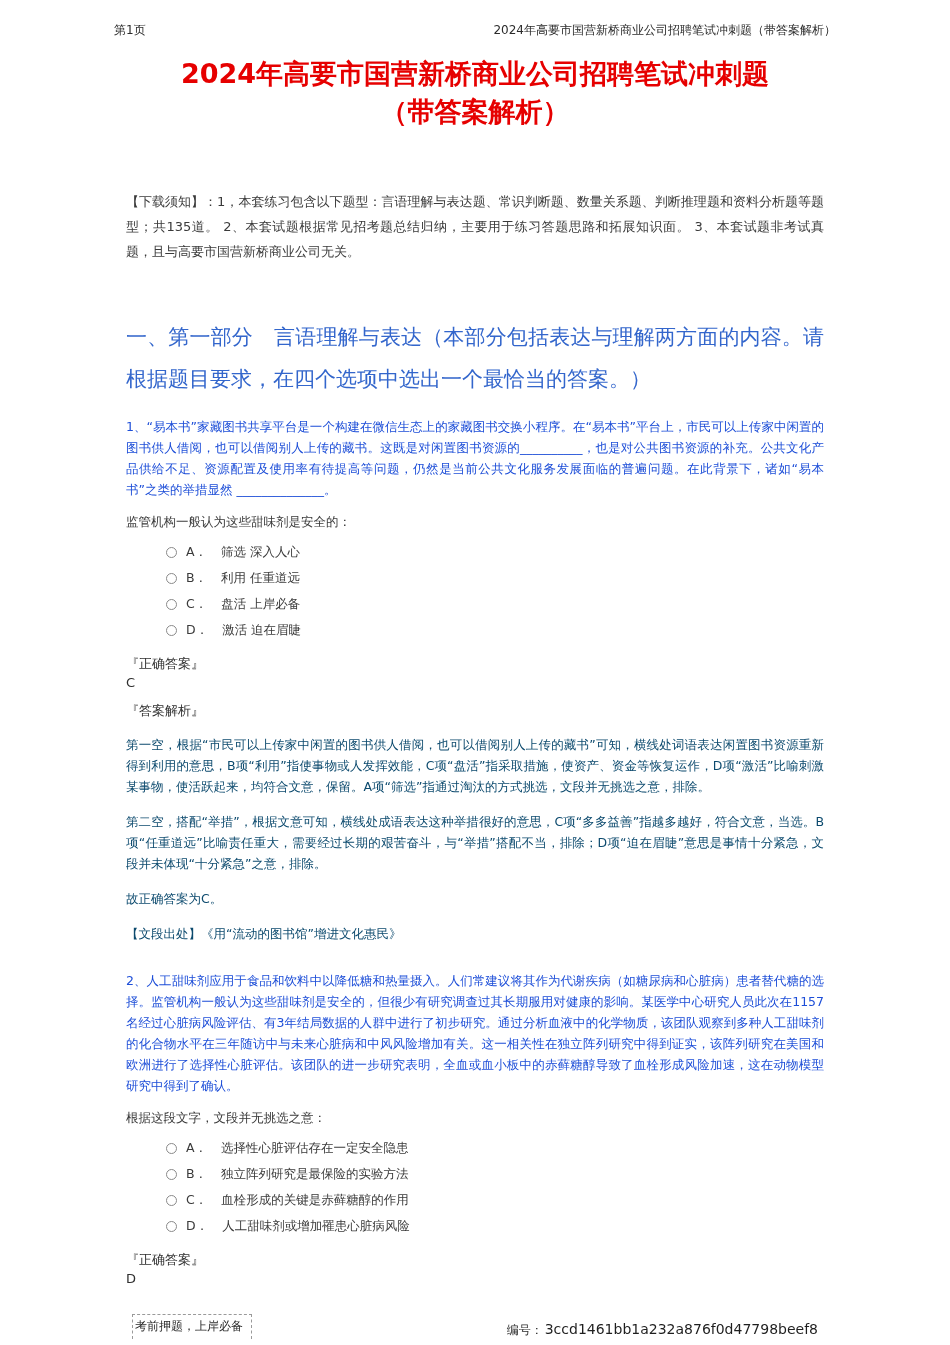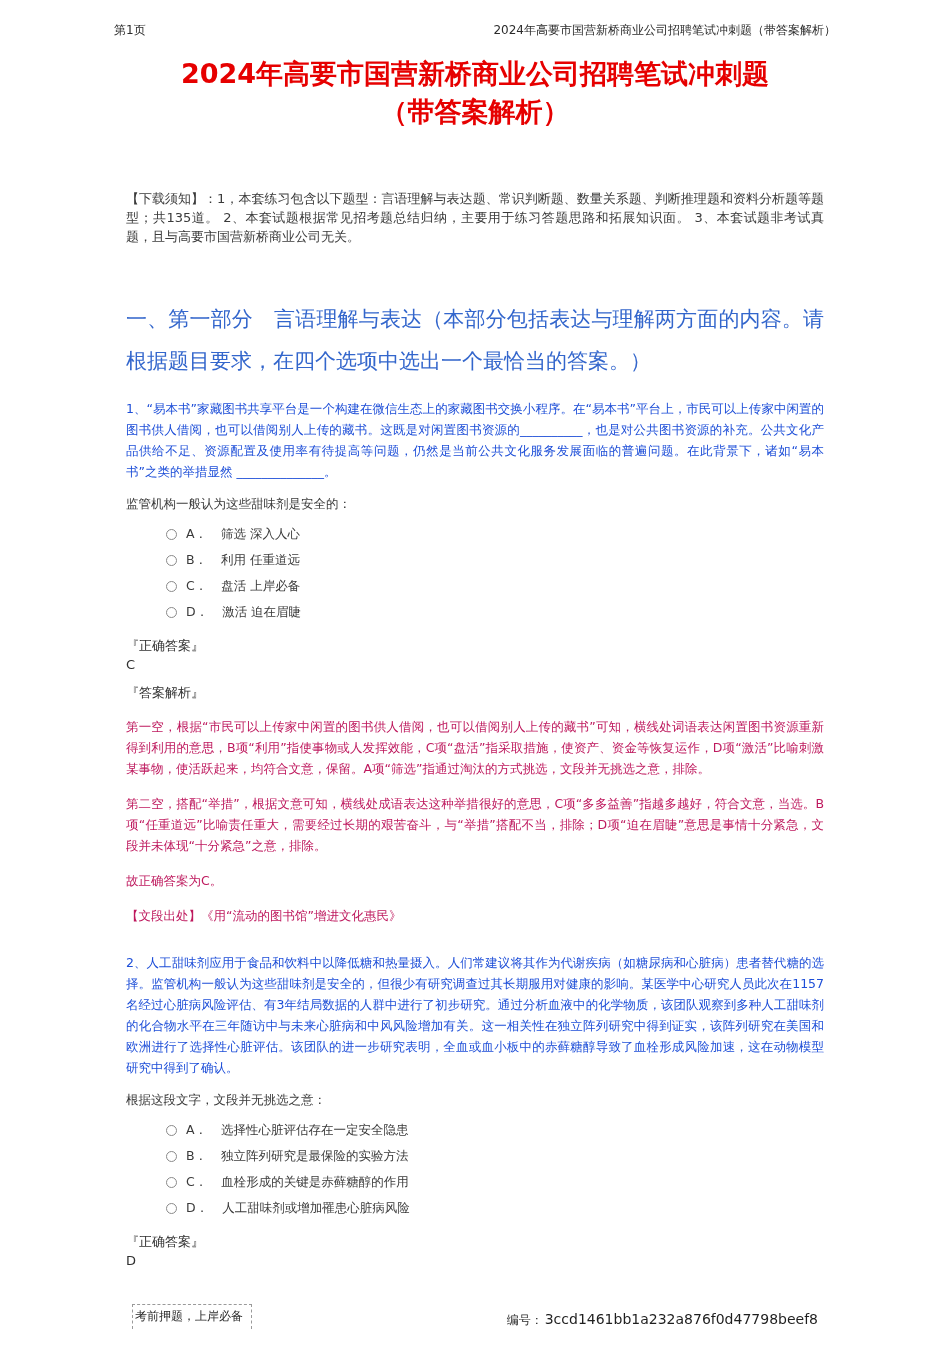--- a/index.html
+++ b/index.html
@@ -11,21 +11,21 @@
   }
   .header {
     display:flex; justify-content:space-between; align-items:flex-start;
     padding:14px 44px 0 44px; font-size:12px; color:#2b2b2b;
   }
   .title {
     margin:16px 110px 0 110px; text-align:center;
     color:#e60000; font-size:27px; font-weight:bold; line-height:38px;
   }
   .notice {
-    margin:58px 56px 0 56px; font-size:13px; line-height:19px;
+    margin:58px 56px 0 56px; font-size:13px; line-height:25px;
     color:#3a3a3a; text-align:justify;
   }
   .section {
     margin:52px 56px 0 56px; color:#3366cc; font-size:21px;
     font-weight:normal; line-height:42px; text-align:justify;
   }
   .stem {
     margin:16px 56px 0 56px; font-size:12.5px; line-height:21px;
     color:#1d4ed8; text-align:justify;
   }
@@ -37,25 +37,25 @@
   }
   .radio {
     display:inline-block; width:11px; height:11px; border-radius:50%;
     border:1px solid #8a8a8a; background:#fff; margin-right:9px; flex:0 0 auto;
   }
   .opt-label { margin-right:14px; }
   .ans-label { margin:12px 56px 0 56px; font-size:13px; color:#2f2f2f; }
   .ans-value { margin:2px 56px 0 56px; font-size:13px; color:#2f2f2f; }
   .para {
     margin:14px 56px 0 56px; font-size:12.5px; line-height:21px;
-    color:#be185d; text-align:justify;
+    color:#0c4a6e; text-align:justify;
   }
   .q2 .stem { margin-top:26px; }
   .footer {
-    position:absolute; left:0; right:0; bottom:24px;
+    position:absolute; left:0; right:0; bottom:14px;
     display:flex; justify-content:space-between; align-items:flex-end;
     padding:0 62px;
   }
   .footer-left {
     font-size:12px; color:#2b2b2b;
     border:1px dashed #9a9a9a; border-bottom:none; padding:3px 8px 4px 2px;
   }
   .footer-right { font-size:12px; color:#2b2b2b; }
   .footer-right .code { font-size:14px; color:#1f1f1f; margin-left:2px; }
 </style>

